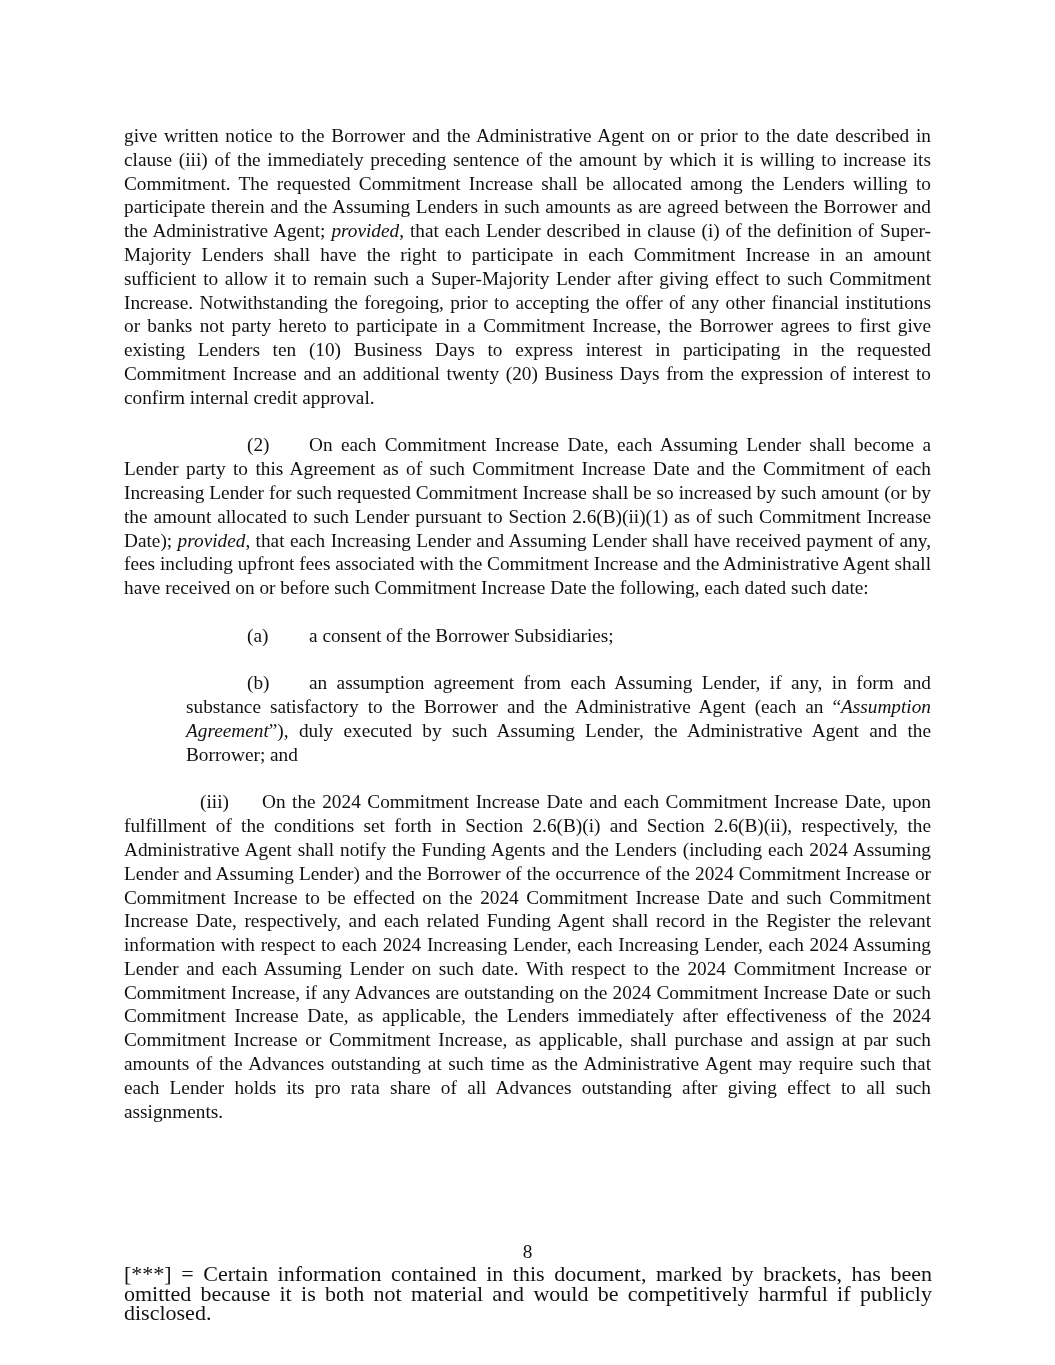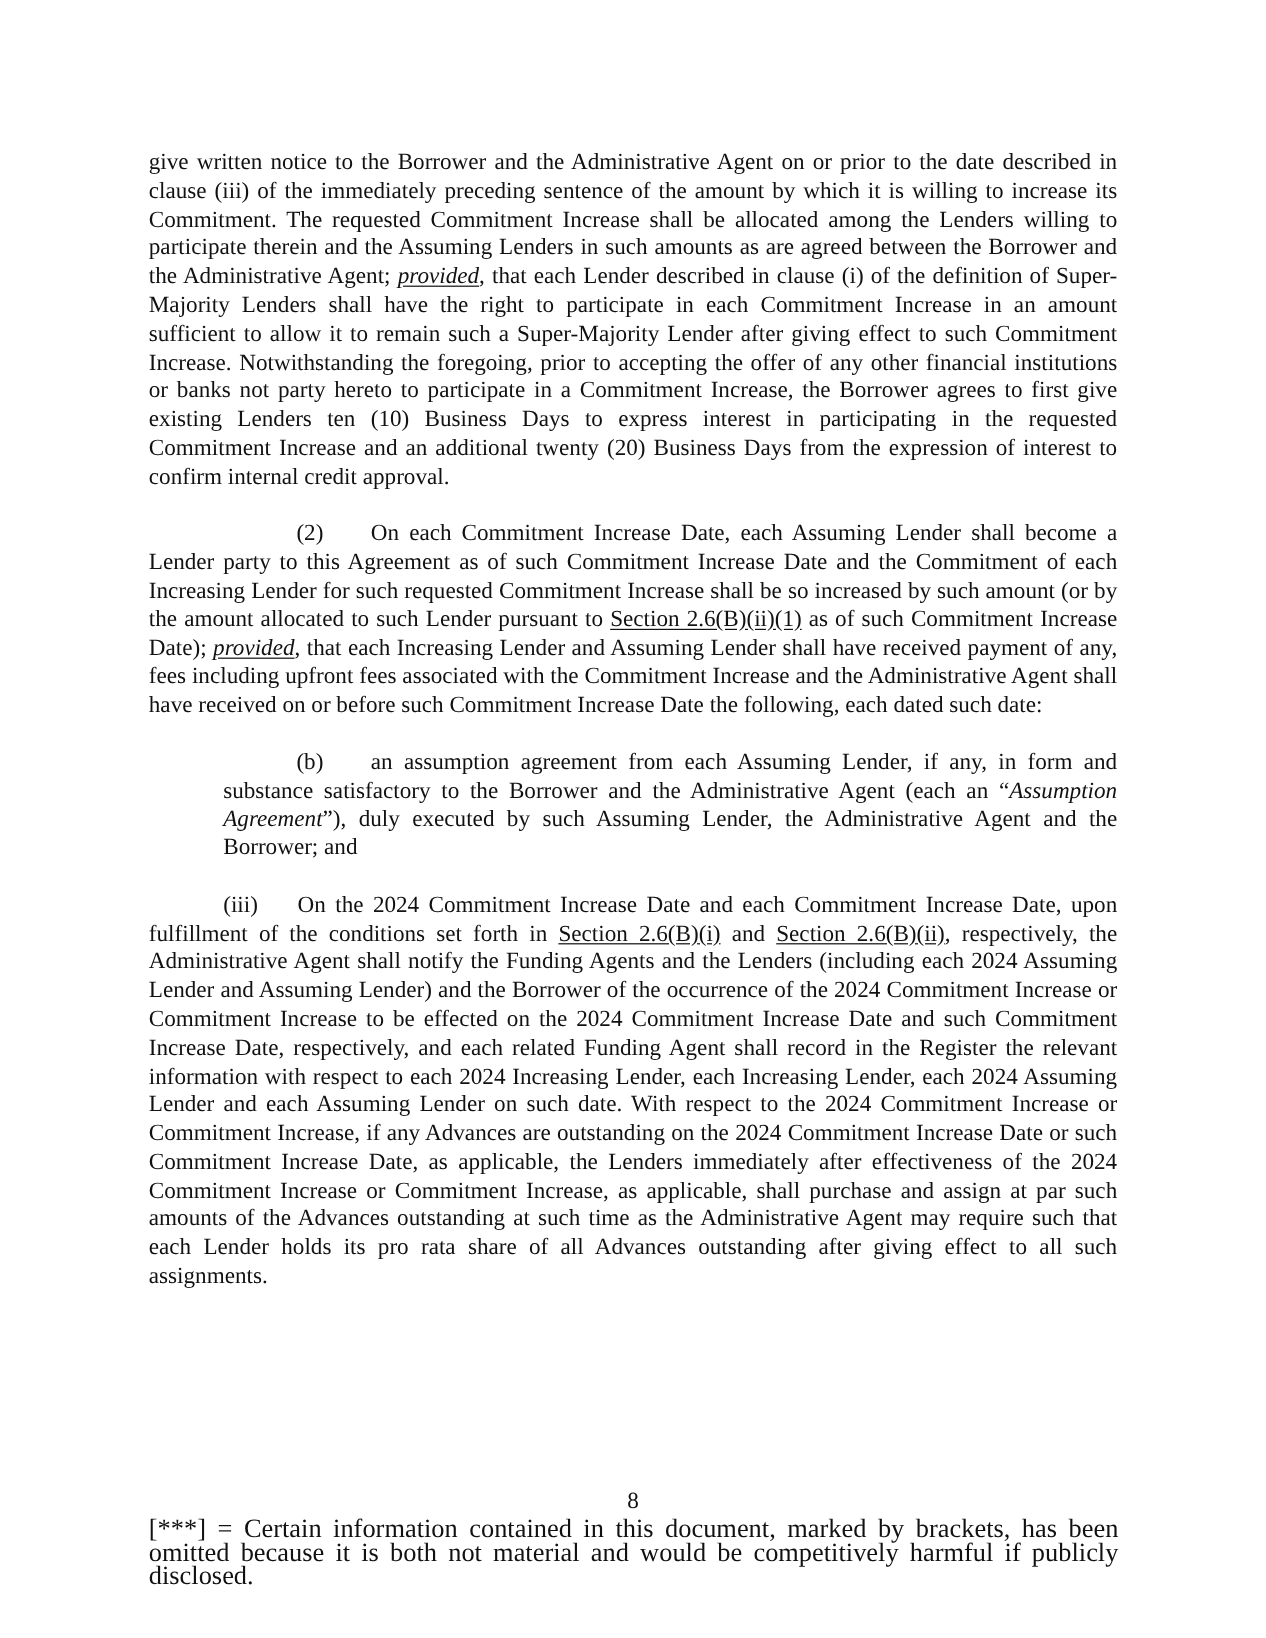--- a/index.html
+++ b/index.html
@@ -26,22 +26,22 @@
     font-size: 19.3px;
     line-height: 23.8px;
     text-align: justify;
     text-justify: inter-word;
   }
   .p-gap { margin-top: 23.8px; }
   .indent-first { text-indent: 123px; }
   .item-p { padding-left: 62px; text-indent: 61px; }
   .sub-num { display: inline-block; width: 62px; text-indent: 0; }
   .iii-p { text-indent: 62px; }
-  .iii-num { display: inline-block; width: 62px; text-indent: 0; }
-  .ul { text-decoration: underline; text-underline-offset: 2px; }
+  .iii-num { display: inline-block; width: 62px; text-indent: 0; margin-left: 14px; }
+  .ul { text-underline-offset: 2px; }
   .it { font-style: italic; }
   .page-number {
     position: absolute;
     left: 0;
     width: 1055px;
     top: 1241px;
     text-align: center;
     font-size: 19.3px;
     line-height: 22px;
   }
@@ -57,20 +57,21 @@
 </style>
 </head>
 <body>
 
 <div class="page">
 
   <p><span>give written notice to the Borrower and the Administrative Agent on or prior to the date described in clause (iii) of the immediately preceding sentence of the amount by which it is willing to increase its Commitment.  The requested Commitment Increase shall be allocated among the Lenders willing to participate therein and the Assuming Lenders in such amounts as are agreed between the Borrower and the Administrative Agent; </span><span class="it ul">provided</span><span>, that each Lender described in clause (i) of the definition of Super-Majority Lenders shall have the right to participate in each Commitment Increase in an amount sufficient to allow it to remain such a Super-Majority Lender after giving effect to such Commitment Increase.  Notwithstanding the foregoing, prior to accepting the offer of any other financial institutions or banks not party hereto to participate in a Commitment Increase, the Borrower agrees to first give existing Lenders ten (10) Business Days to express interest in participating in the requested Commitment Increase and an additional twenty (20) Business Days from the expression of interest to confirm internal credit approval.</span></p>
 
   <p class="p-gap indent-first"><span class="sub-num">(2)</span><span>On each Commitment Increase Date, each Assuming Lender shall become a Lender party to this Agreement as of such Commitment Increase Date and the Commitment of each Increasing Lender for such requested Commitment Increase shall be so increased by such amount (or by the amount allocated to such Lender pursuant to </span><span class="ul">Section 2.6(B)(ii)(1)</span><span> as of such Commitment Increase Date); </span><span class="it ul">provided</span><span>, that each Increasing Lender and Assuming Lender shall have received payment of any, fees including upfront fees associated with the Commitment Increase and the Administrative Agent shall have received on or before such Commitment Increase Date the following, each dated such date:</span></p>
 
+  <p class="p-gap item-p"><span class="sub-num">(a)</span><span>a consent of the Borrower Subsidiaries;</span></p>
 
   <p class="p-gap item-p"><span class="sub-num">(b)</span><span>an assumption agreement from each Assuming Lender, if any, in form and substance satisfactory to the Borrower and the Administrative Agent (each an “</span><span class="it">Assumption Agreement</span><span>”), duly executed by such Assuming Lender, the Administrative Agent and the Borrower; and</span></p>
 
 
   <p class="p-gap iii-p"><span class="iii-num">(iii)</span><span>On the 2024 Commitment Increase Date and each Commitment Increase Date, upon fulfillment of the conditions set forth in </span><span class="ul">Section 2.6(B)(i)</span><span> and </span><span class="ul">Section 2.6(B)(ii)</span><span>, respectively, the Administrative Agent shall notify the Funding Agents and the Lenders (including each 2024 Assuming Lender and Assuming Lender) and the Borrower of the occurrence of the 2024 Commitment Increase or Commitment Increase to be effected on the 2024 Commitment Increase Date and such Commitment Increase Date, respectively, and each related Funding Agent shall record in the Register the relevant information with respect to each 2024 Increasing Lender, each Increasing Lender, each 2024 Assuming Lender and each Assuming Lender on such date.  With respect to the 2024 Commitment Increase or Commitment Increase, if any Advances are outstanding on the 2024 Commitment Increase Date or such Commitment Increase Date, as applicable, the Lenders immediately after effectiveness of the 2024 Commitment Increase or Commitment Increase, as applicable, shall purchase and assign at par such amounts of the Advances outstanding at such time as the Administrative Agent may require such that each Lender holds its pro rata share of all Advances outstanding after giving effect to all such assignments.</span></p>
 
 </div>
 
 <div class="page-number">8</div>
 

